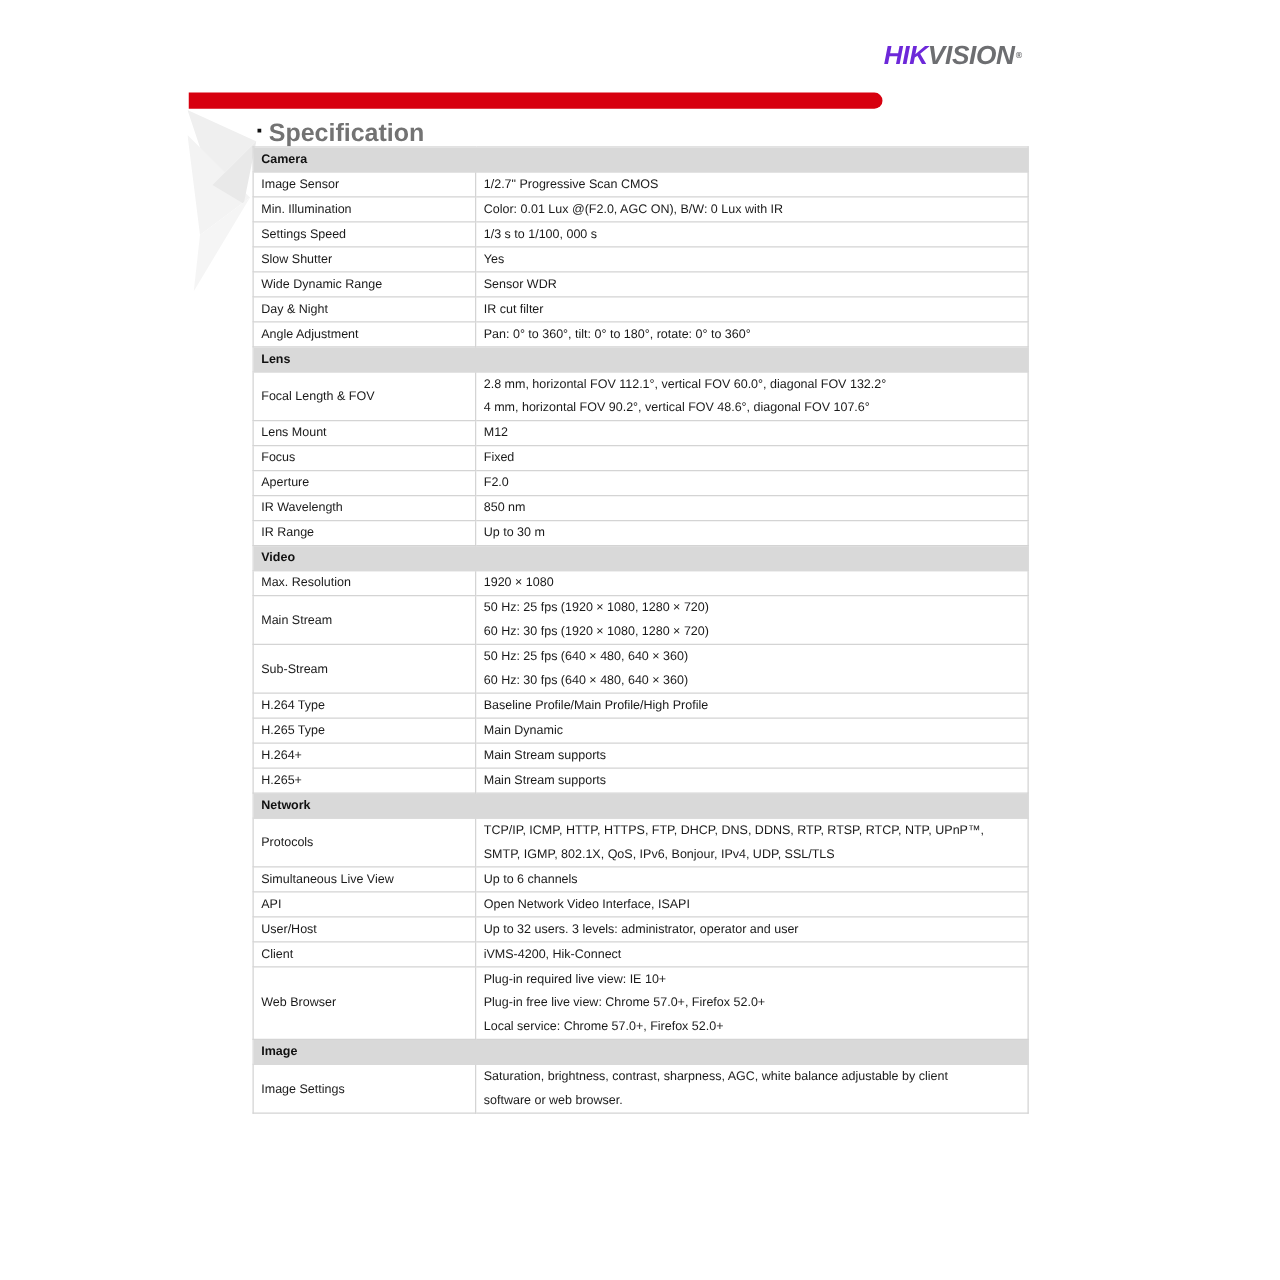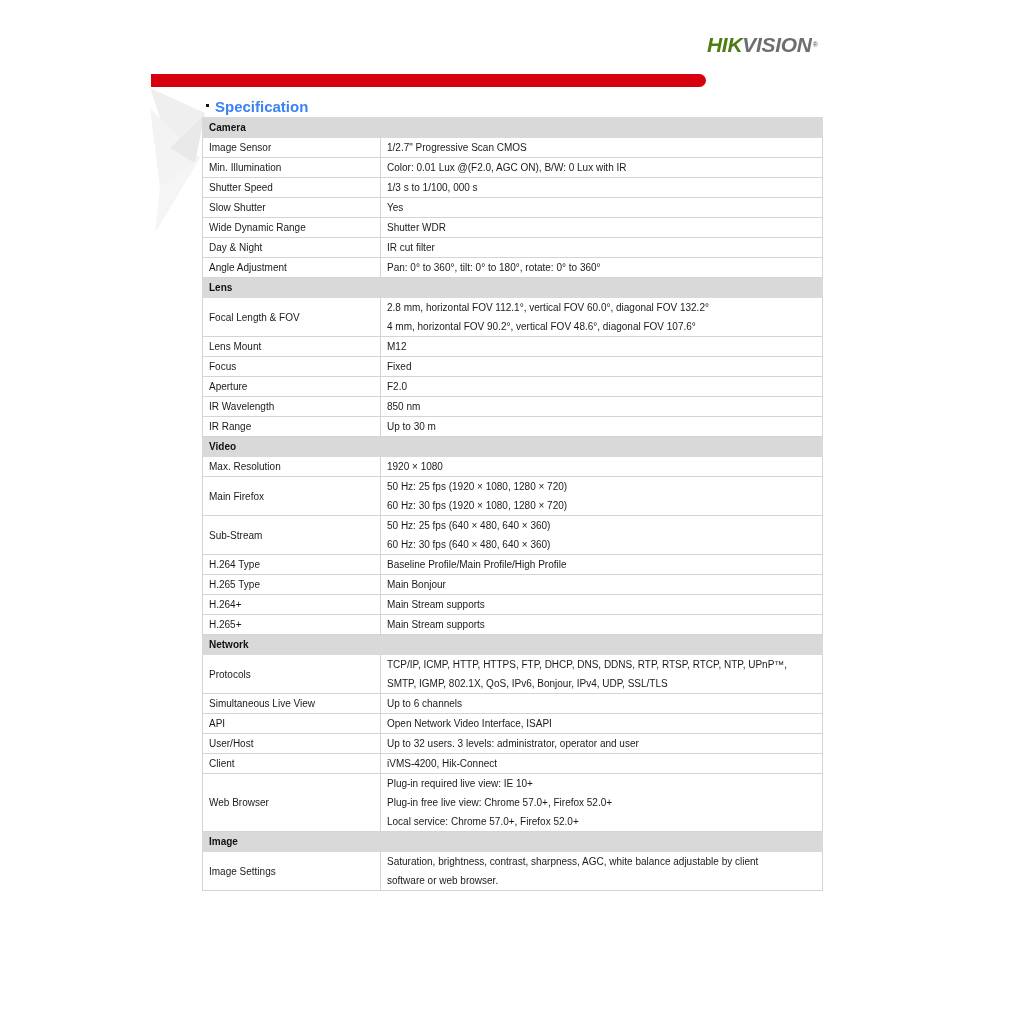--- a/index.html
+++ b/index.html
@@ -8,33 +8,33 @@
       font-family: "Liberation Sans", "DejaVu Sans", sans-serif;
       color: #1a1a1a;
     }
     .logo {
       position: absolute; left: 707px; top: 33px;
       font-family: "Liberation Sans", sans-serif;
       font-weight: bold; font-style: italic;
       font-size: 21px; letter-spacing: -0.3px;
       line-height: 24px;
     }
-    .logo .hik { color: #4d7c0f; }
+    .logo .hik { color: #6d28d9; }
     .logo .vision { color: #6d6e71; }
     .logo .reg { color: #6d6e71; font-size: 7px; vertical-align: top; font-style: normal; margin-left: 1px; }
     .red-bar {
       position: absolute; left: 151px; top: 74px; width: 555px; height: 13px;
       background: #d7000f; border-radius: 0 7px 7px 0;
     }
     .watermark {
       position: absolute; left: 150px; top: 88px; width: 60px; height: 150px;
     }
     .section-title {
       position: absolute; left: 206px; top: 97px;
-      font-size: 15px; font-weight: bold; color: #3b82f6;
+      font-size: 20px; font-weight: bold; color: #737373;
       line-height: 20px;
     }
     .section-title .bullet {
       display: inline-block; width: 3px; height: 3px; background: #111;
       vertical-align: middle; margin-right: 6px; position: relative; top: -3px;
     }
     table.spec {
       position: absolute; left: 202px; top: 117px;
       width: 621px; border-collapse: collapse;
       font-size: 10px; line-height: 19px; border-radius: 31px;
@@ -82,35 +82,35 @@
           <span class="line">1/2.7" Progressive Scan CMOS</span>
         </td>
       </tr>
       <tr>
         <td class="label">Min. Illumination</td>
         <td class="value">
           <span class="line">Color: 0.01 Lux @(F2.0, AGC ON), B/W: 0 Lux with IR</span>
         </td>
       </tr>
       <tr>
-        <td class="label">Shutter Speed</td>
+        <td class="label">Settings Speed</td>
         <td class="value">
           <span class="line">1/3 s to 1/100, 000 s</span>
         </td>
       </tr>
       <tr>
         <td class="label">Slow Shutter</td>
         <td class="value">
           <span class="line">Yes</span>
         </td>
       </tr>
       <tr>
         <td class="label">Wide Dynamic Range</td>
         <td class="value">
-          <span class="line">Shutter WDR</span>
+          <span class="line">Sensor WDR</span>
         </td>
       </tr>
       <tr>
         <td class="label">Day &amp; Night</td>
         <td class="value">
           <span class="line">IR cut filter</span>
         </td>
       </tr>
       <tr>
         <td class="label">Angle Adjustment</td>
@@ -161,21 +161,21 @@
       <tr class="group">
         <td colspan="2">Video</td>
       </tr>
       <tr>
         <td class="label">Max. Resolution</td>
         <td class="value">
           <span class="line">1920 × 1080</span>
         </td>
       </tr>
       <tr>
-        <td class="label">Main Firefox</td>
+        <td class="label">Main Stream</td>
         <td class="value">
           <span class="line">50 Hz: 25 fps (1920 × 1080, 1280 × 720)</span>
           <span class="line">60 Hz: 30 fps (1920 × 1080, 1280 × 720)</span>
         </td>
       </tr>
       <tr>
         <td class="label">Sub-Stream</td>
         <td class="value">
           <span class="line">50 Hz: 25 fps (640 × 480, 640 × 360)</span>
           <span class="line">60 Hz: 30 fps (640 × 480, 640 × 360)</span>
@@ -183,21 +183,21 @@
       </tr>
       <tr>
         <td class="label">H.264 Type</td>
         <td class="value">
           <span class="line">Baseline Profile/Main Profile/High Profile</span>
         </td>
       </tr>
       <tr>
         <td class="label">H.265 Type</td>
         <td class="value">
-          <span class="line">Main Bonjour</span>
+          <span class="line">Main Dynamic</span>
         </td>
       </tr>
       <tr>
         <td class="label">H.264+</td>
         <td class="value">
           <span class="line">Main Stream supports</span>
         </td>
       </tr>
       <tr>
         <td class="label">H.265+</td>

